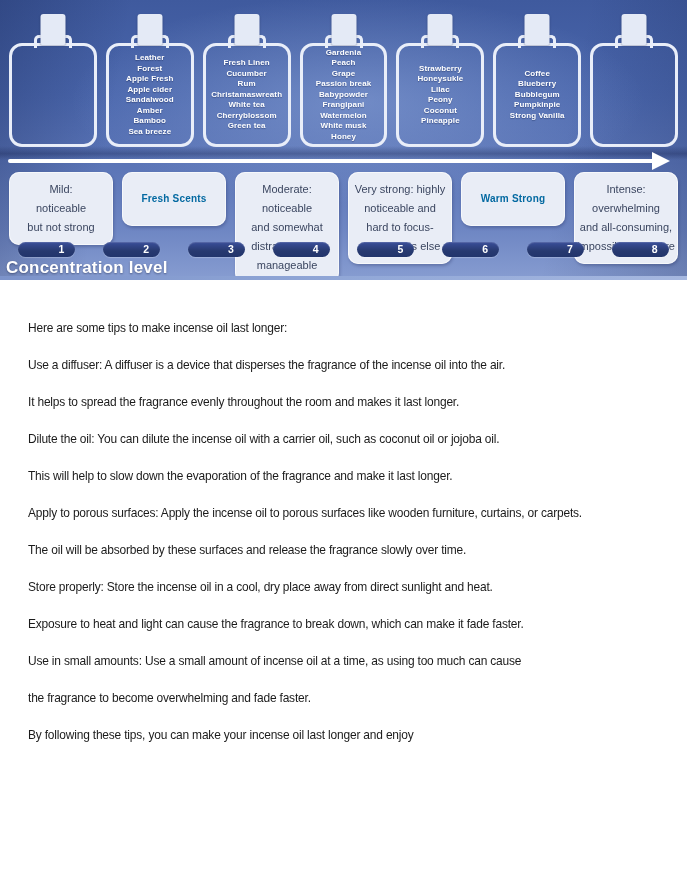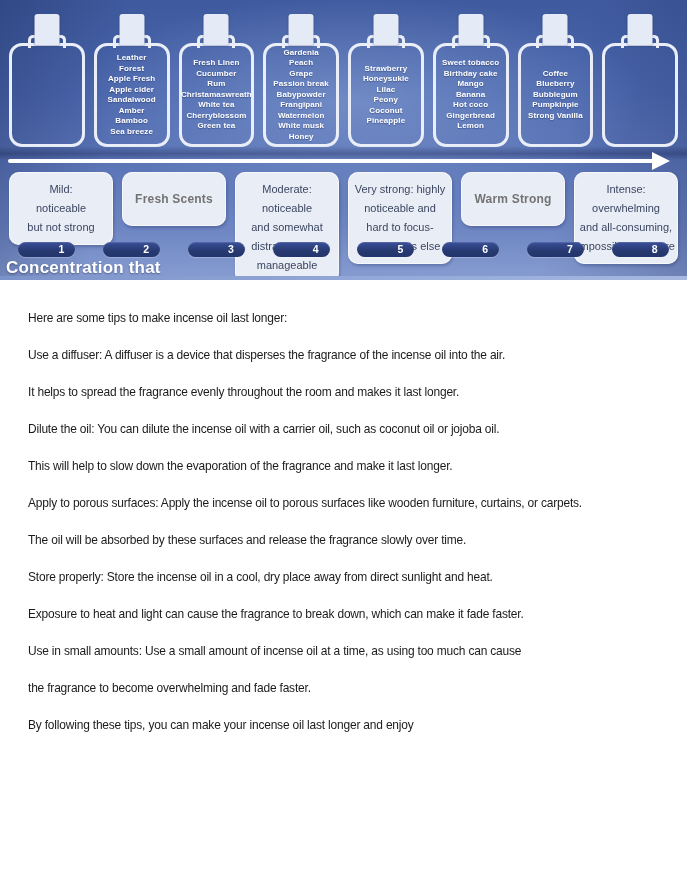--- a/index.html
+++ b/index.html
@@ -57,40 +57,40 @@
   .level-box {
     background:#e9edf6; border-radius:10px; min-height:50px;
     padding:8px 3px; display:flex; align-items:center; justify-content:center;
     box-shadow:inset 0 0 0 1px rgba(255,255,255,0.6), 1px 2px 3px rgba(15,25,70,0.25);
   }
   .level-box span {
     white-space:pre-line; text-align:center; color:#3b4660;
     font-size:11px; line-height:19px;
   }
   .level-box.em { min-height:54px; }
-  .level-box.em span { font-size:12px; font-weight:700; color:#737373; letter-spacing:0.2px; line-height:14px; }
+  .level-box.em span { font-size:10px; font-weight:700; color:#0369a1; letter-spacing:0.2px; line-height:14px; }
 
   
   .pillsrow { top:242px; }
   .pill-wrap { display:flex; justify-content:center; }
   .pill {
     width:57px; height:15px; border-radius:8px;
     background:linear-gradient(180deg, #3a4f9a 0%, #27396f 60%, #22356c 100%);
     color:#ffffff; font-size:10.5px; font-weight:700; line-height:15px;
     text-align:right; padding-right:11px;
     box-shadow:0 1px 1px rgba(255,255,255,0.25), inset 0 1px 1px rgba(255,255,255,0.15);
   }
 
   .band-title { position:absolute; left:6px; top:258px; color:#ffffff;
     font-size:17px; font-weight:700; letter-spacing:0.2px; text-shadow:0 1px 2px rgba(5,12,40,0.4); }
   .band-edge { position:absolute; left:0; right:0; bottom:0; height:4px;
     background:linear-gradient(90deg, #7c93ca 0%, #93a9d8 55%, #a6b8e0 100%); }
 
   
-  .tips { padding:29px 0 0 28px; }
+  .tips { padding:39px 0 0 28px; }
   .tip {
     font-size:13px; line-height:17px; color:#1b1b1b; letter-spacing:-0.2px;
     white-space:nowrap; margin:0 0 20px 0;
     transform:scaleX(0.92); transform-origin:0 50%;
   }
 
   
   .flourish { display:block; margin:2px auto 0; }
 </style>
 </head>
@@ -157,32 +157,20 @@
 Lilac
 Peony
 Coconut
 Pineapple</div>
           </div>
         <div class="neck"></div>
         <div class="cap"></div>
       </div>
       <div class="bottle">
         <div class="bbody">
-            <div class="scents">Sweet tobacco
-Birthday cake
-Mango
-Banana
-Hot coco
-Gingerbread Lemon</div>
-          </div>
-        <div class="neck"></div>
-        <div class="cap"></div>
-      </div>
-      <div class="bottle">
-        <div class="bbody">
             <div class="scents">Coffee
 Blueberry
 Bubblegum
 Pumpkinpie
 Strong Vanilla</div>
           </div>
         <div class="neck"></div>
         <div class="cap"></div>
       </div>
       <div class="bottle">
@@ -250,21 +238,21 @@
           <div class="pill">6</div>
         </div>
       <div class="pill-wrap">
           <div class="pill">7</div>
         </div>
       <div class="pill-wrap">
           <div class="pill">8</div>
         </div>
     </div>
 
-    <div class="band-title">Concentration that</div>
+    <div class="band-title">Concentration level</div>
     <div class="band-edge"></div>
   </div>
 
   <div class="tips">
     <p class="tip">Here are some tips to make incense oil last longer:</p>
     <p class="tip">Use a diffuser: A diffuser is a device that disperses the fragrance of the incense oil into the air.</p>
     <p class="tip">It helps to spread the fragrance evenly throughout the room and makes it last longer.</p>
     <p class="tip">Dilute the oil: You can dilute the incense oil with a carrier oil, such as coconut oil or jojoba oil.</p>
     <p class="tip">This will help to slow down the evaporation of the fragrance and make it last longer.</p>
     <p class="tip">Apply to porous surfaces: Apply the incense oil to porous surfaces like wooden furniture, curtains, or carpets.</p>

